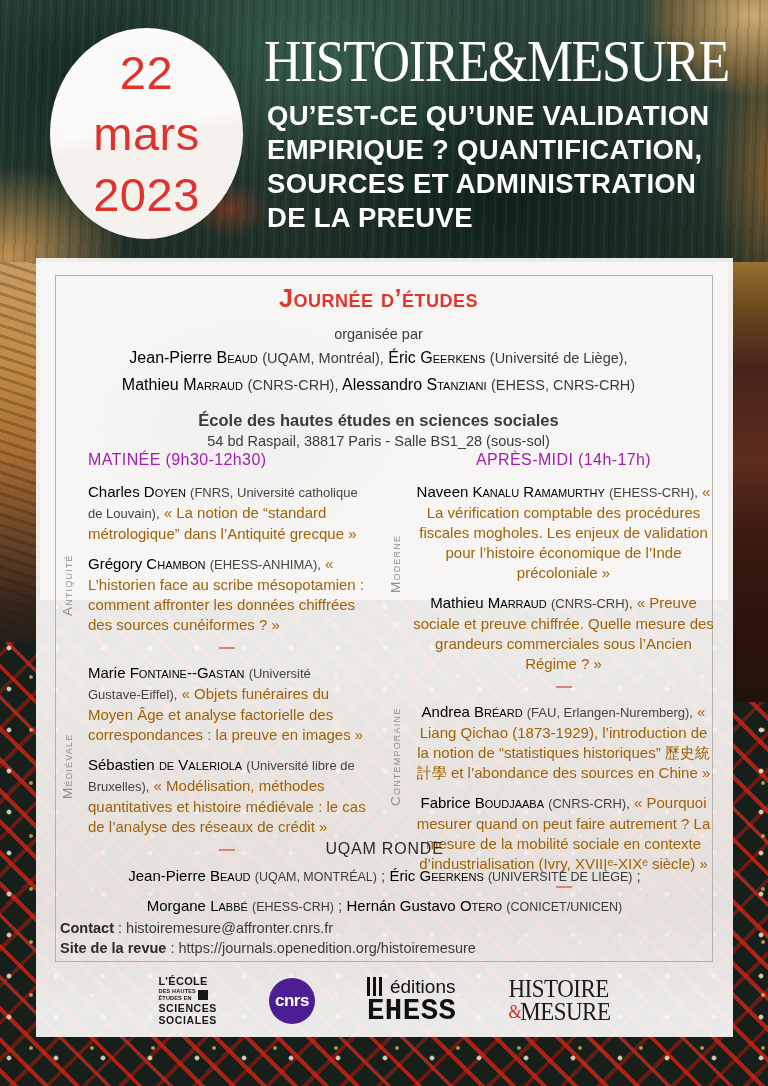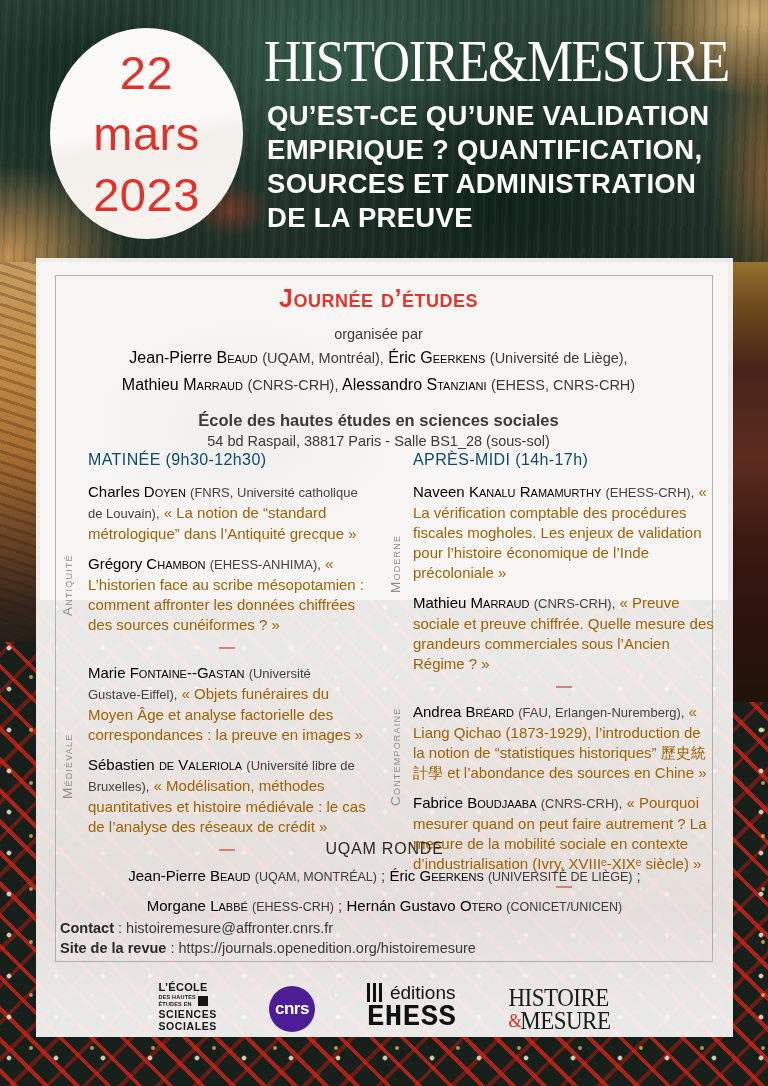--- a/index.html
+++ b/index.html
@@ -92,22 +92,22 @@
   .card-head{position:absolute;top:26px;left:28px;right:40px;text-align:center;}
   .kicker{color:#e0362c;font-size:25px;font-weight:700;font-variant:small-caps;letter-spacing:.5px;}
   .organised{margin-top:13px;font-size:14.5px;}
   .org-line{margin-top:5px;font-size:16px;line-height:22px;}
   .org-line .aff{font-size:14.5px;color:#3c3b39;}
   .venue{margin-top:15px;font-weight:700;font-size:16.5px;}
   .address{margin-top:3px;font-size:14.5px;}
   
   .col{position:absolute;top:193px;}
   .col-left{left:52px;width:278px;}
-  .col-right{left:377px;width:301px;}
-  .col-header{font-size:16px;letter-spacing:.4px;color:#0c4a6e;margin:0 0 13px 0;}
+  .col-right{left:377px;width:301px;text-align:center;}
+  .col-header{font-size:16px;letter-spacing:.4px;color:#a21caf;margin:0 0 13px 0;}
   .talk{margin:0 0 10px 0;font-size:15px;line-height:20px;}
   .talk .aff{font-size:13px;color:#45443f;}
   .talk .quote{color:#a16207;}
   .dash{width:16px;height:2px;background:#d5837b;margin:12px auto 14px auto;}
   .vlabel{
     position:absolute;width:16px;z-index:7;
     writing-mode:vertical-rl;transform:rotate(180deg);
     font-variant:small-caps;font-size:13.5px;letter-spacing:1.2px;color:#908f8b;
     text-align:center;
   }
@@ -120,21 +120,21 @@
   .tr-heading{font-size:16px;letter-spacing:.8px;color:#2b2a28;}
   .tr-line{margin-top:7px;font-size:15px;line-height:21px;}
   .tr-line .aff{font-size:12.5px;color:#3c3b39;}
   .tr-line .sep{color:#3c3b39;}
   
   .contact-block{position:absolute;left:24px;top:660px;font-size:14.5px;line-height:20px;color:#3c3b39;}
   .contact-block .lbl{font-weight:700;color:#2b2a28;}
   
   .logos{
     position:absolute;left:0;right:0;top:712px;height:62px;
-    display:flex;align-items:flex-end;justify-content:center;gap:52px;
+    display:flex;align-items:center;justify-content:center;gap:52px;
   }
   .logo-school{color:#161616;line-height:1;}
   .logo-school .s1{font-weight:700;font-size:11px;letter-spacing:.3px;}
   .school-mid{display:flex;align-items:stretch;gap:2px;margin:1px 0;}
   .school-mid .tiny{font-weight:700;font-size:5.5px;line-height:6.5px;letter-spacing:.2px;}
   .blk-square{width:10px;height:10px;background:#161616;align-self:center;}
   .logo-school .s4,.logo-school .s5{font-weight:700;font-size:10.5px;letter-spacing:.6px;line-height:12px;}
   .logo-cnrs{
     width:46px;height:46px;border-radius:50%;background:#4c1d95;
     display:flex;align-items:center;justify-content:center;

